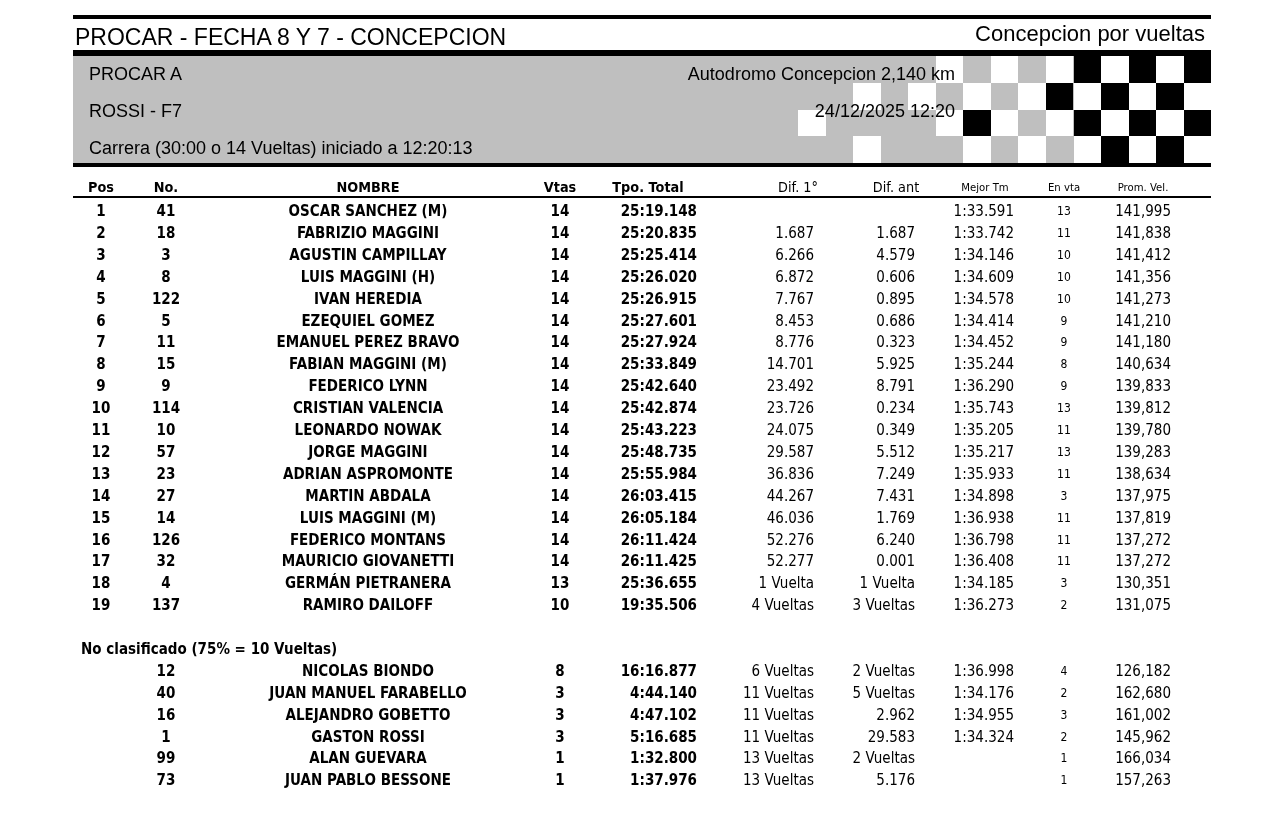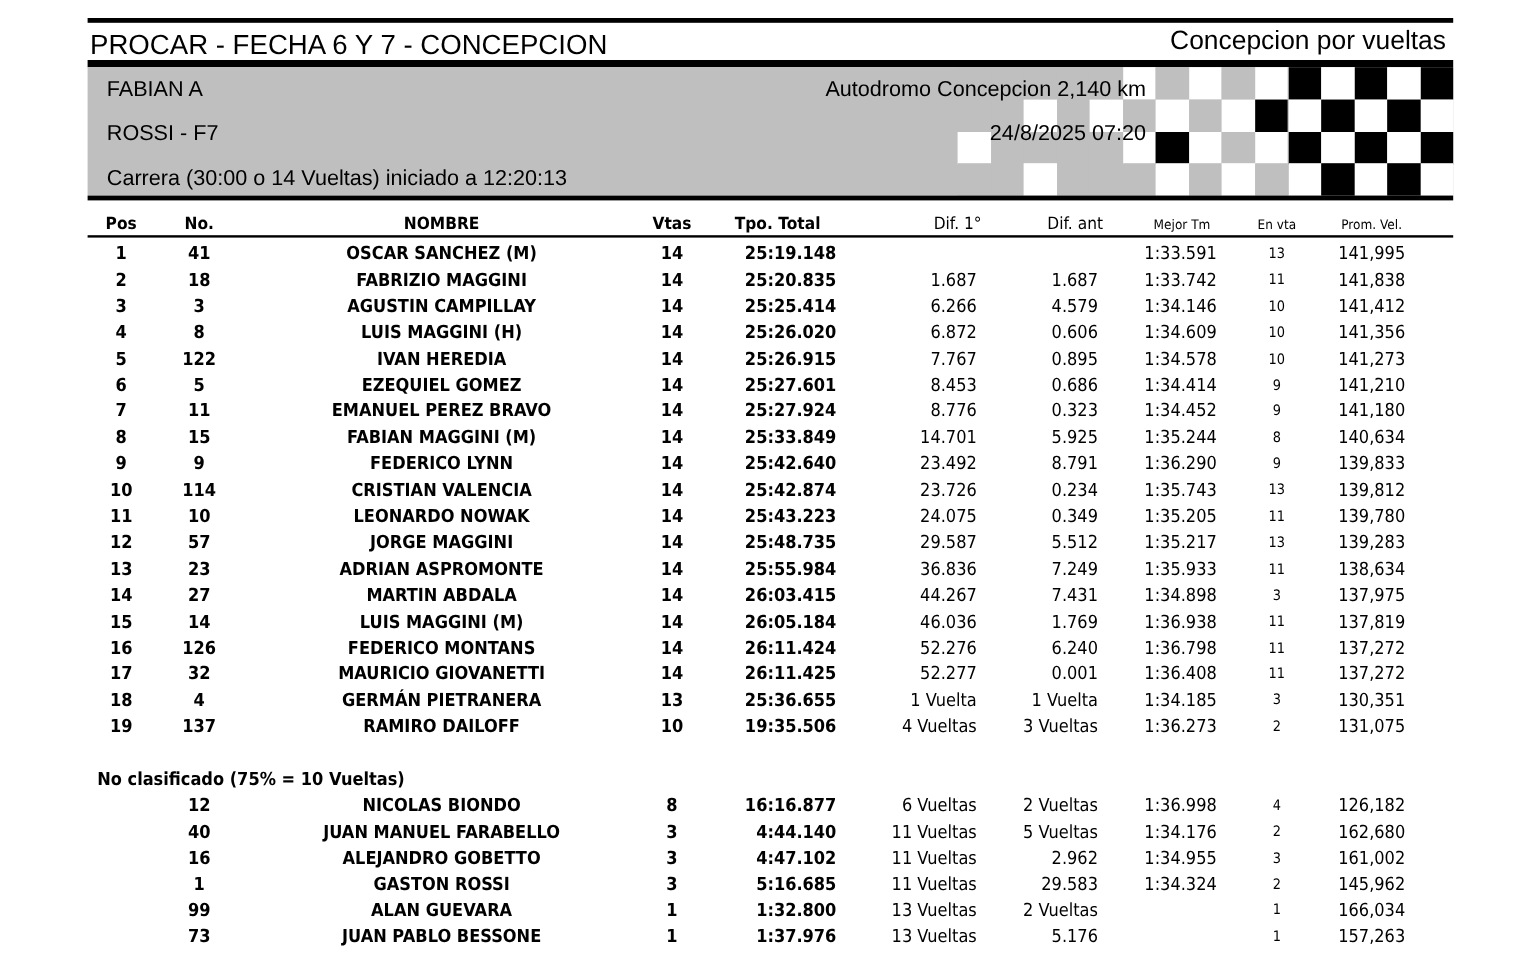--- a/index.html
+++ b/index.html
@@ -30,21 +30,21 @@
   .difa { left:815px; width:100px; transform-origin:right; }
   .mejor { left:914px; width:100px; transform-origin:right; }
   .envta { left:1044px; width:40px; font-size:12px; transform-origin:center; }
   .prom { left:1071px; width:100px; transform-origin:right; }
   .section { position:absolute; left:81px; top:638px; font-weight:bold; font-size:15px; line-height:22px; white-space:nowrap; transform:scaleX(0.9); transform-origin:left; }
 </style>
 </head>
 <body>
 
 <div class="bar" style="top:15px;height:4px;"></div>
-<div class="title">PROCAR - FECHA 6 Y 7 - CONCEPCION</div>
+<div class="title">PROCAR - FECHA 8 Y 7 - CONCEPCION</div>
 <div class="subtitle">Concepcion por vueltas</div>
 <div class="bar" style="top:50px;height:6px;"></div>
 
 <div class="info"></div>
 <div class="flag" id="flag">
     <div class="cell" style="left: 0px; top: 0px; background: rgb(191, 191, 191);"></div>
     <div class="cell" style="left: 27.55px; top: 0px; background: rgb(191, 191, 191);"></div>
     <div class="cell" style="left: 55.1px; top: 0px; background: rgb(191, 191, 191);"></div>
     <div class="cell" style="left: 82.65px; top: 0px; background: rgb(191, 191, 191);"></div>
     <div class="cell" style="left: 110.2px; top: 0px; background: rgb(191, 191, 191);"></div>
@@ -97,25 +97,25 @@
     <div class="cell" style="left: 165.3px; top: 80.25px; background: rgb(255, 255, 255);"></div>
     <div class="cell" style="left: 192.85px; top: 80.25px; background: rgb(191, 191, 191);"></div>
     <div class="cell" style="left: 220.4px; top: 80.25px; background: rgb(255, 255, 255);"></div>
     <div class="cell" style="left: 247.95px; top: 80.25px; background: rgb(191, 191, 191);"></div>
     <div class="cell" style="left: 275.5px; top: 80.25px; background: rgb(255, 255, 255);"></div>
     <div class="cell" style="left: 303.05px; top: 80.25px; background: rgb(0, 0, 0);"></div>
     <div class="cell" style="left: 330.6px; top: 80.25px; background: rgb(255, 255, 255);"></div>
     <div class="cell" style="left: 358.15px; top: 80.25px; background: rgb(0, 0, 0);"></div>
     <div class="cell" style="left: 385.7px; top: 80.25px; background: rgb(255, 255, 255);"></div>
   </div>
-<div class="info-text" style="left:89px;top:63px;">FABIAN A</div>
+<div class="info-text" style="left:89px;top:63px;">PROCAR A</div>
 <div class="info-text" style="left:89px;top:100px;">ROSSI - F7</div>
 <div class="info-text" style="left:89px;top:137px;">Carrera (30:00 o 14 Vueltas) iniciado a 12:20:13</div>
 <div class="info-text" style="right:325px;top:63px;text-align:right;">Autodromo Concepcion 2,140 km</div>
-<div class="info-text" style="right:325px;top:100px;text-align:right;">24/8/2025 07:20</div>
+<div class="info-text" style="right:325px;top:100px;text-align:right;">24/12/2025 12:20</div>
 <div class="bar" style="top:163px;height:4px;"></div>
 
 <div>
   <div class="hdr ctr" style="left:81px;width:40px;">Pos</div>
   <div class="hdr ctr" style="left:136px;width:60px;">No.</div>
   <div class="hdr ctr" style="left:268px;width:200px;">NOMBRE</div>
   <div class="hdr ctr" style="left:535px;width:50px;">Vtas</div>
   <div class="hdr ctr" style="left:598px;width:100px;">Tpo. Total</div>
   <div class="hdr-md ctr" style="left:758px;width:80px;">Dif. 1°</div>
   <div class="hdr-md ctr" style="left:856px;width:80px;">Dif. ant</div>

